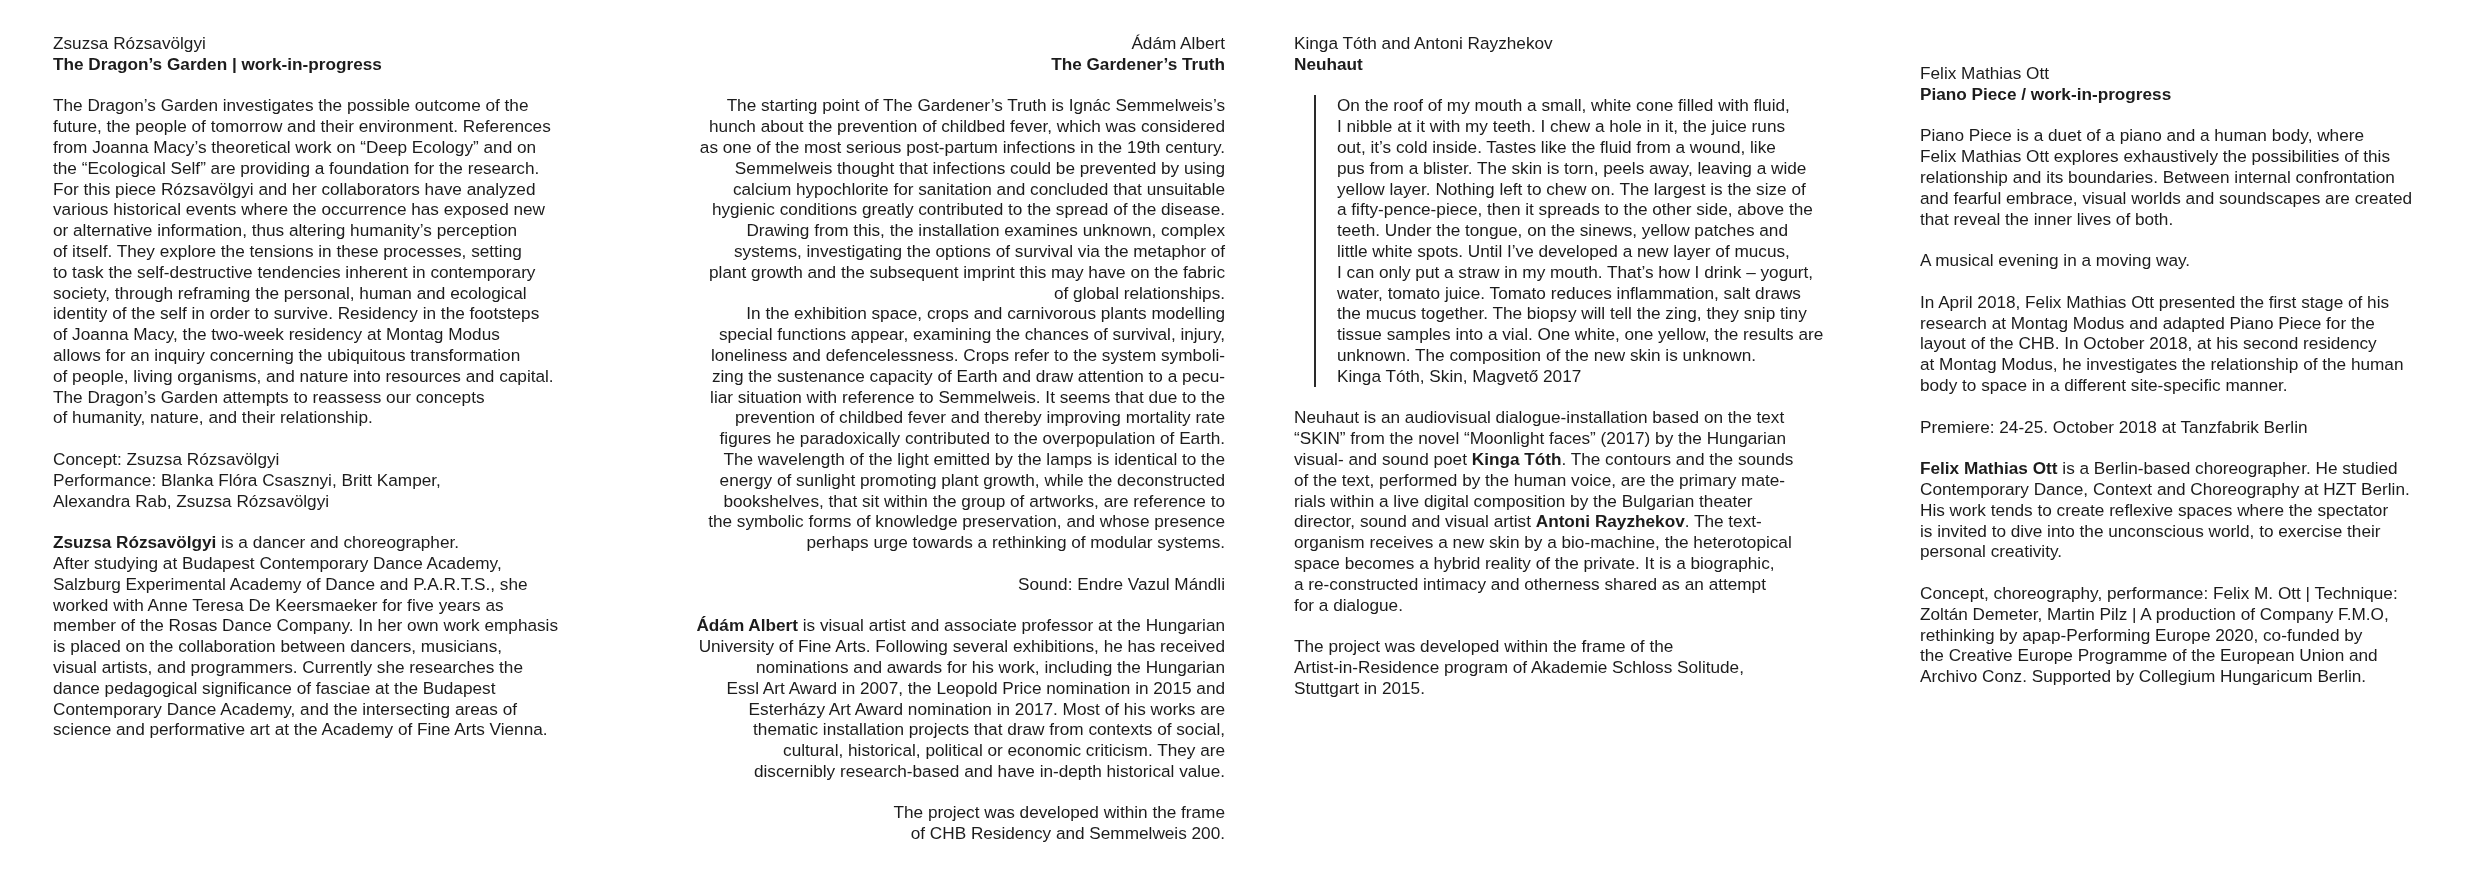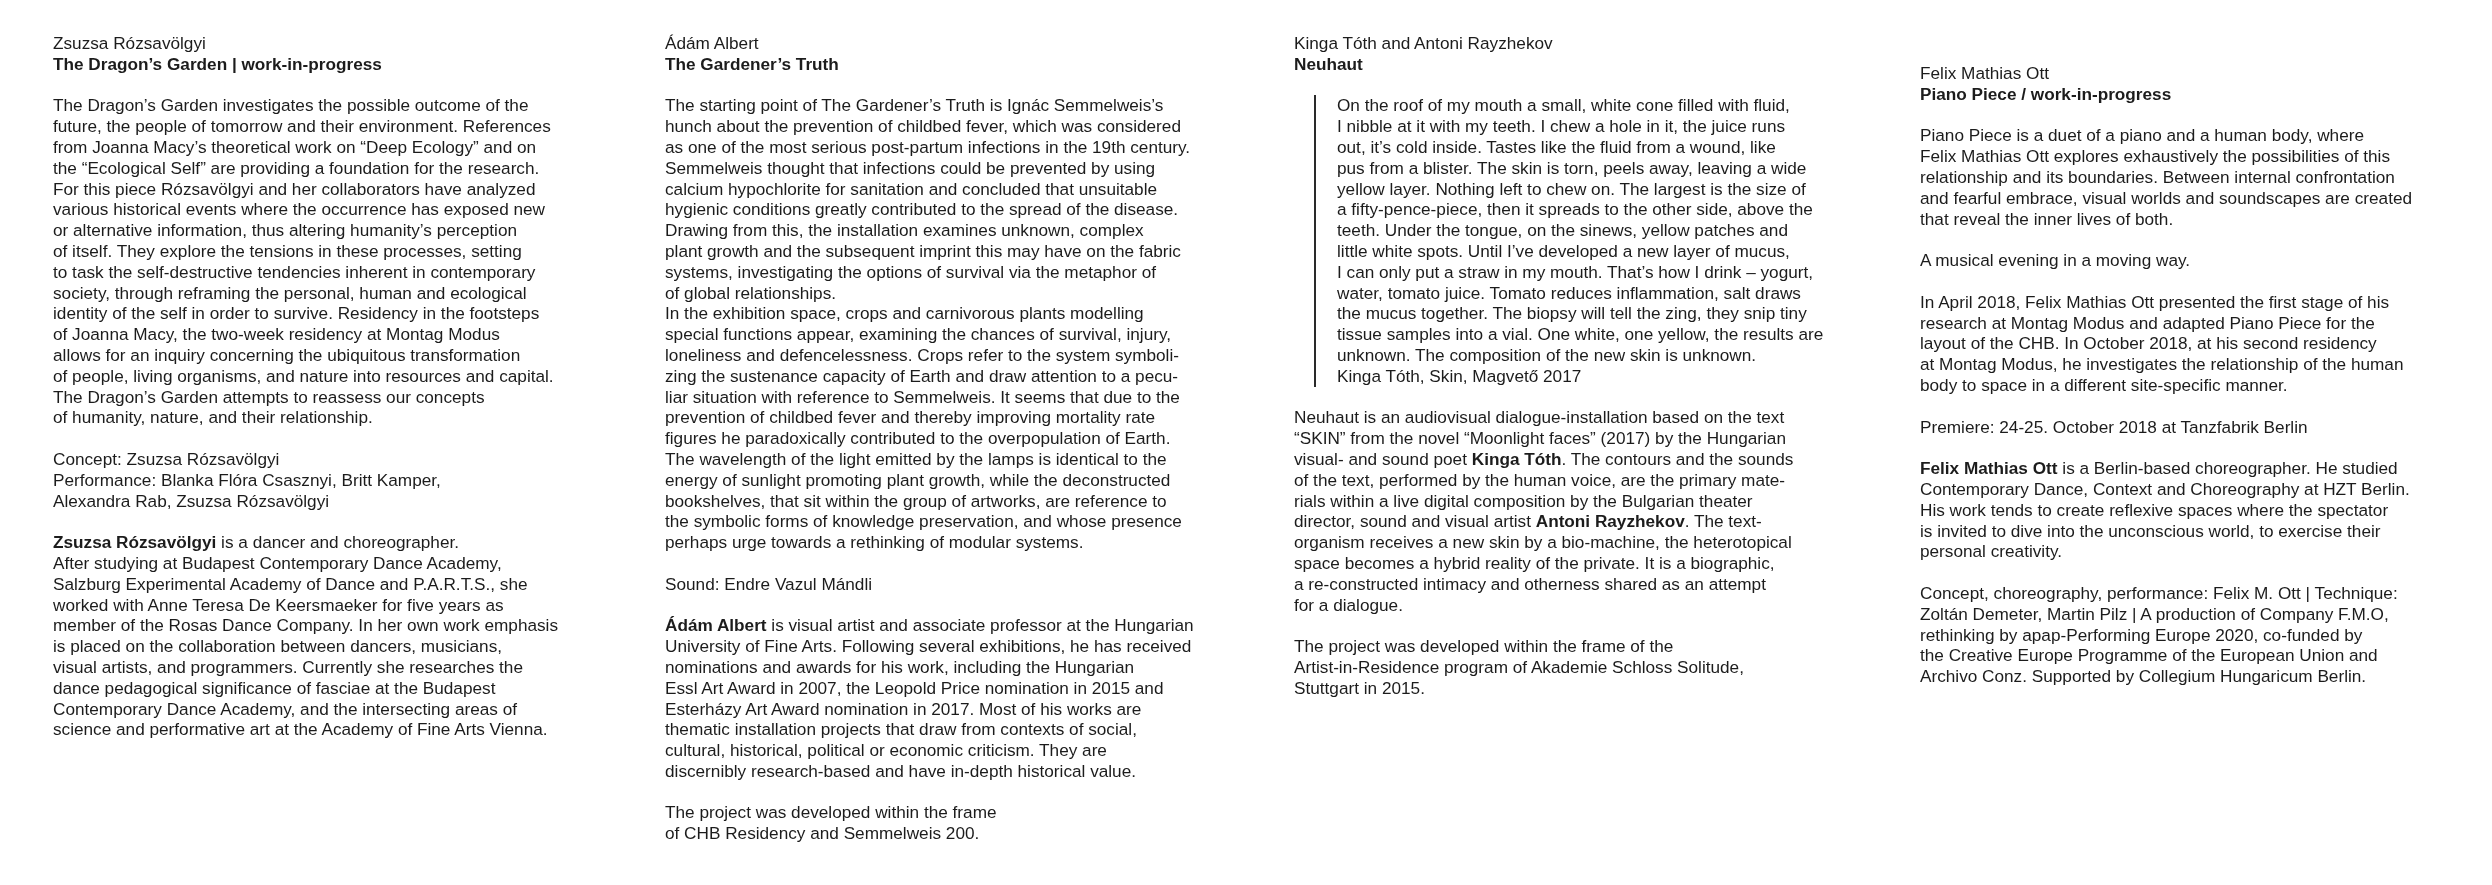--- a/index.html
+++ b/index.html
@@ -16,21 +16,21 @@
       color: #1c1c1c;
       font-size: 17.2px;
       line-height: 20.8px;
     }
     .column {
       position: absolute;
       top: 33px;
       width: 560px;
     }
     #col-0 { left: 53px; }
-    #col-1 { left: 665px; }
+    #col-1 { left: 665px; text-align: right; }
     #col-2 { left: 1294px; }
     #col-3 { left: 1920px; margin-top: 30px; }
 
     .artist { display: block; white-space: nowrap; }
     .work-title { display: block; font-weight: bold; white-space: nowrap; }
     .block { margin-top: 20.8px; }
     .line { display: block; white-space: nowrap; }
     .line b { font-weight: bold; }
 
     .quote {
@@ -90,22 +90,22 @@
   <span class="work-title">The Gardener’s Truth</span>
   <div class="blocks">
       <div class="block">
         <span class="line">The starting point of The Gardener’s Truth is Ignác Semmelweis’s</span>
         <span class="line">hunch about the prevention of childbed fever, which was considered</span>
         <span class="line">as one of the most serious post-partum infections in the 19th century.</span>
         <span class="line">Semmelweis thought that infections could be prevented by using</span>
         <span class="line">calcium hypochlorite for sanitation and concluded that unsuitable</span>
         <span class="line">hygienic conditions greatly contributed to the spread of the disease.</span>
         <span class="line">Drawing from this, the installation examines unknown, complex</span>
+        <span class="line">systems, investigating the options of survival via the metaphor of</span>
         <span class="line">plant growth and the subsequent imprint this may have on the fabric</span>
-        <span class="line">systems, investigating the options of survival via the metaphor of</span>
         <span class="line">of global relationships.</span>
         <span class="line">In the exhibition space, crops and carnivorous plants modelling</span>
         <span class="line">special functions appear, examining the chances of survival, injury,</span>
         <span class="line">loneliness and defencelessness. Crops refer to the system symboli-</span>
         <span class="line">zing the sustenance capacity of Earth and draw attention to a pecu-</span>
         <span class="line">liar situation with reference to Semmelweis. It seems that due to the</span>
         <span class="line">prevention of childbed fever and thereby improving mortality rate</span>
         <span class="line">figures he paradoxically contributed to the overpopulation of Earth.</span>
         <span class="line">The wavelength of the light emitted by the lamps is identical to the</span>
         <span class="line">energy of sunlight promoting plant growth, while the deconstructed</span>

